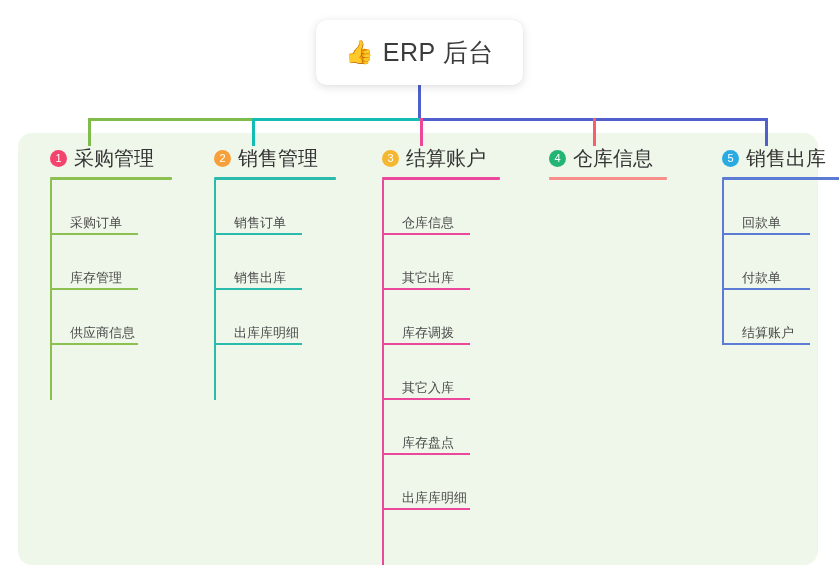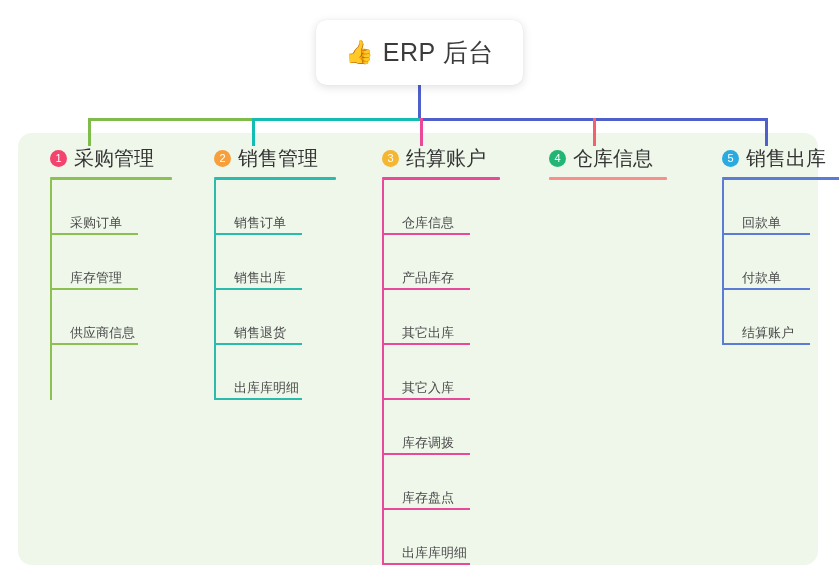--- a/index.html
+++ b/index.html
@@ -199,55 +199,47 @@
           <div class="spine" style="background: rgb(43, 187, 173); height: 220px;"></div>
           <div class="leaf">
             <span class="leaf-label">销售订单</span>
             <div class="leaf-rule" style="background: rgb(43, 187, 173); width: 88px;"></div>
           </div>
           <div class="leaf">
             <span class="leaf-label">销售出库</span>
             <div class="leaf-rule" style="background: rgb(43, 187, 173); width: 88px;"></div>
           </div>
           <div class="leaf">
-            <span class="leaf-label">销售退货</span>
-            <div class="leaf-rule" style="background: rgb(43, 187, 173); width: 88px;"></div>
-          </div>
-          <div class="leaf">
             <span class="leaf-label">出库库明细</span>
             <div class="leaf-rule" style="background: rgb(43, 187, 173); width: 88px;"></div>
           </div>
         </div>
       </div>
       <div class="column" style="left: 360px;">
         <div class="col-head">
           <span class="badge" style="background: rgb(245, 183, 49);">3</span>
           <span class="col-title">结算账户</span>
         </div>
         <div class="col-underline" style="background: rgb(233, 72, 155); width: 118px;"></div>
         <div class="leaves">
           <div class="spine" style="background: rgb(233, 72, 155); height: 385px;"></div>
           <div class="leaf">
             <span class="leaf-label">仓库信息</span>
             <div class="leaf-rule" style="background: rgb(233, 72, 155); width: 88px;"></div>
           </div>
           <div class="leaf">
-            <span class="leaf-label">产品库存</span>
-            <div class="leaf-rule" style="background: rgb(233, 72, 155); width: 88px;"></div>
-          </div>
-          <div class="leaf">
             <span class="leaf-label">其它出库</span>
             <div class="leaf-rule" style="background: rgb(233, 72, 155); width: 88px;"></div>
           </div>
           <div class="leaf">
+            <span class="leaf-label">库存调拨</span>
+            <div class="leaf-rule" style="background: rgb(233, 72, 155); width: 88px;"></div>
+          </div>
+          <div class="leaf">
             <span class="leaf-label">其它入库</span>
-            <div class="leaf-rule" style="background: rgb(233, 72, 155); width: 88px;"></div>
-          </div>
-          <div class="leaf">
-            <span class="leaf-label">库存调拨</span>
             <div class="leaf-rule" style="background: rgb(233, 72, 155); width: 88px;"></div>
           </div>
           <div class="leaf">
             <span class="leaf-label">库存盘点</span>
             <div class="leaf-rule" style="background: rgb(233, 72, 155); width: 88px;"></div>
           </div>
           <div class="leaf">
             <span class="leaf-label">出库库明细</span>
             <div class="leaf-rule" style="background: rgb(233, 72, 155); width: 88px;"></div>
           </div>

